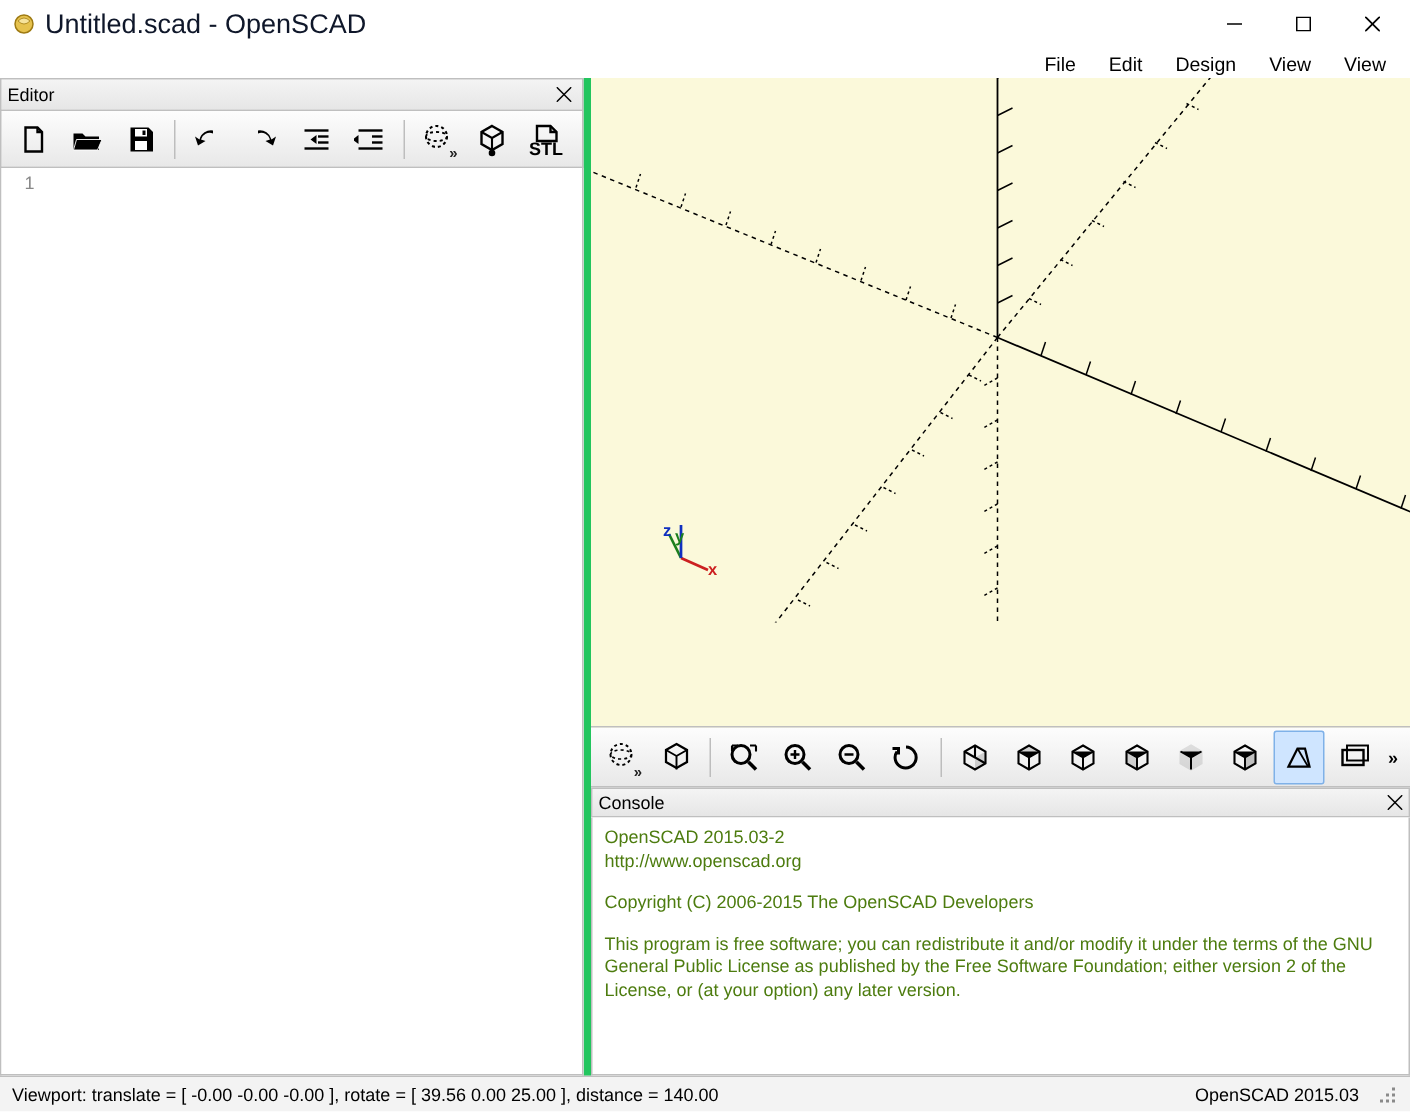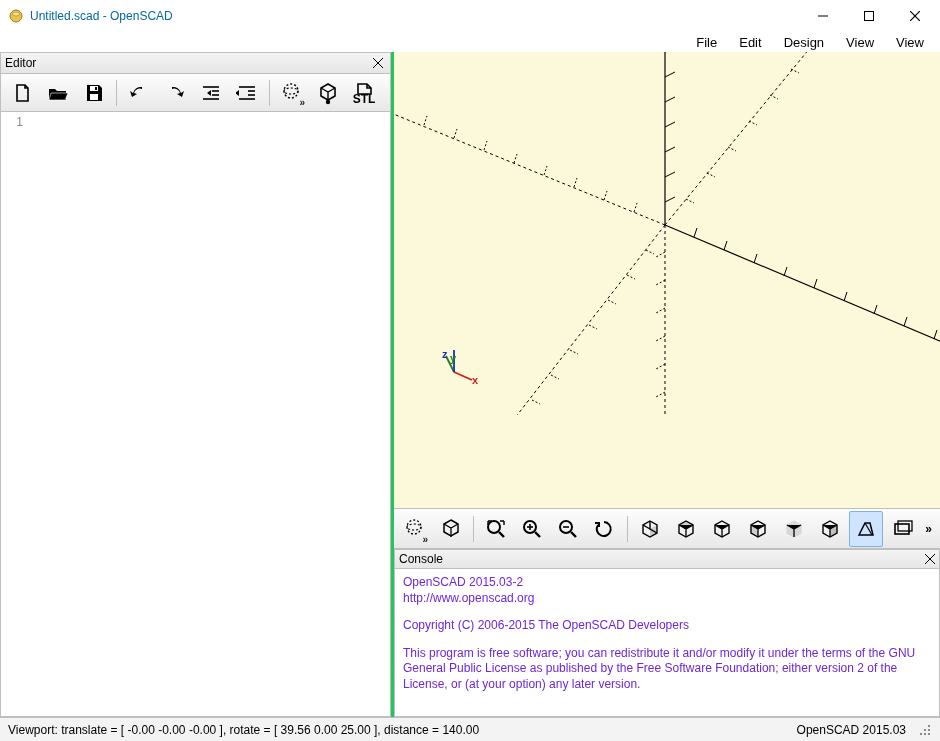--- a/index.html
+++ b/index.html
@@ -1,48 +1,48 @@
 <!DOCTYPE html>
 <html><head>
 <meta charset="utf-8">
 <style>
 * { margin: 0; padding: 0; box-sizing: border-box; font-family: "Segoe UI", Tahoma, sans-serif; font-size: 12px; }
 html, body { width: 940px; height: 741px; background: #fff; overflow: hidden; }
 
 .titlebar { height: 32px; background: #fff; display: flex; align-items: center; padding: 0 2px 0 8px; }
 .titlebar .app-icon { width: 16px; height: 16px; margin-right: 6px; }
-.titlebar .title { color: #0369a1; font-size: 12px; }
+.titlebar .title { color: #0f172a; font-size: 18px; }
 .winbtns { margin-left: auto; display: flex; }
 .winbtn { width: 46px; height: 30px; display: flex; align-items: center; justify-content: center; }
 
 .menubar { height: 20px; display: flex; align-items: center; padding: 2px 6px; gap: 2px; justify-content: flex-end; }
 .menubar .mitem { padding: 2px 10px; font-size: 13px; }
 
 .body { display: flex; height: 665px; }
 
-.left { width: 394px; display: flex; flex-direction: column; border-right: 3px solid #22c55e; }
+.left { width: 394px; display: flex; flex-direction: column; border-right: 5px solid #22c55e; }
 .panel-hdr { height: 22px; background: linear-gradient(#f4f4f4,#e6e6e6); border: 1px solid #bfbfbf; display: flex; align-items: center; padding: 0 4px; font-size: 12px; }
 .panel-hdr .x { margin-left: auto; width: 16px; height: 16px; display:flex; align-items:center; justify-content:center; }
 .etoolbar { height: 38px; background: linear-gradient(#fdfdfd,#e8e8e8); border-left:1px solid #bfbfbf; border-right:1px solid #bfbfbf; border-bottom:1px solid #bfbfbf; display:flex; align-items:center; padding: 0 4px; gap: 2px; }
 .tbtn { width: 34px; height: 34px; display:flex; align-items:center; justify-content:center; position:relative; }
 .tsep { width: 1px; height: 26px; background: #bdbdbd; margin: 0 3px; }
 .editor-body { flex:1; display:flex; border-left:1px solid #bfbfbf; border-right:1px solid #bfbfbf; border-bottom:1px solid #bfbfbf; background:#fff; }
 .gutter { width: 28px; background:#fff; border-right: 0; text-align: right; padding: 3px 6px 0 0; color:#888; font-family: Consolas, monospace; font-size:12px; }
 .codearea { flex:1; }
 
 .right { width: 546px; display:flex; flex-direction:column; }
 .viewport { flex:1; background: #fbf9da; position: relative; overflow:hidden; border-bottom:1px solid #bfbfbf; }
 .axis-label { position: absolute; font-family: Arial; font-size: 11px; font-weight: bold; }
 
 .vtoolbar { height: 40px; background: linear-gradient(#fdfdfd,#e8e8e8); border-bottom:1px solid #bfbfbf; display:flex; align-items:center; padding: 0 4px; gap: 2px; }
 .vtoolbar .tbtn { width: 36px; height: 36px; }
 .vtoolbar .tbtn.active { background:#cfe5ff; border:1px solid #7fb1e8; border-radius:2px;}
 
 .console-hdr { height: 20px; background: linear-gradient(#f4f4f4,#e6e6e6); border:1px solid #bfbfbf; display:flex; align-items:center; padding:0 4px; font-size:12px;gap:15px;}
-.console-body { flex: 0 0 auto; height: 148px; border:1px solid #bfbfbf; border-top:0; background:#fff; padding:6px 8px; font-size:12px; line-height:1.3; color:#6d28d9; }
+.console-body { flex: 0 0 auto; height: 172px; border:1px solid #bfbfbf; border-top:0; background:#fff; padding:6px 8px; font-size:12px; line-height:1.3; color:#4d7c0f; }
 .console-body p { margin-bottom: 0; }
 .console-body .gap { height: 12px; }
 
 .statusbar { height: 24px; border-top:1px solid #bfbfbf; background:#f3f3f3; display:flex; align-items:center; padding:0 8px; font-size:12px; gap:4px;}
 .statusbar .spacer { flex:1; }
 .grip { width:14px; height:14px; margin-left:8px; }
 
 svg { display:block; }
 .sub-arr { position:absolute; right:4px; bottom:2px; font-size:10px; font-weight:bold; color:#222;}
 </style>

